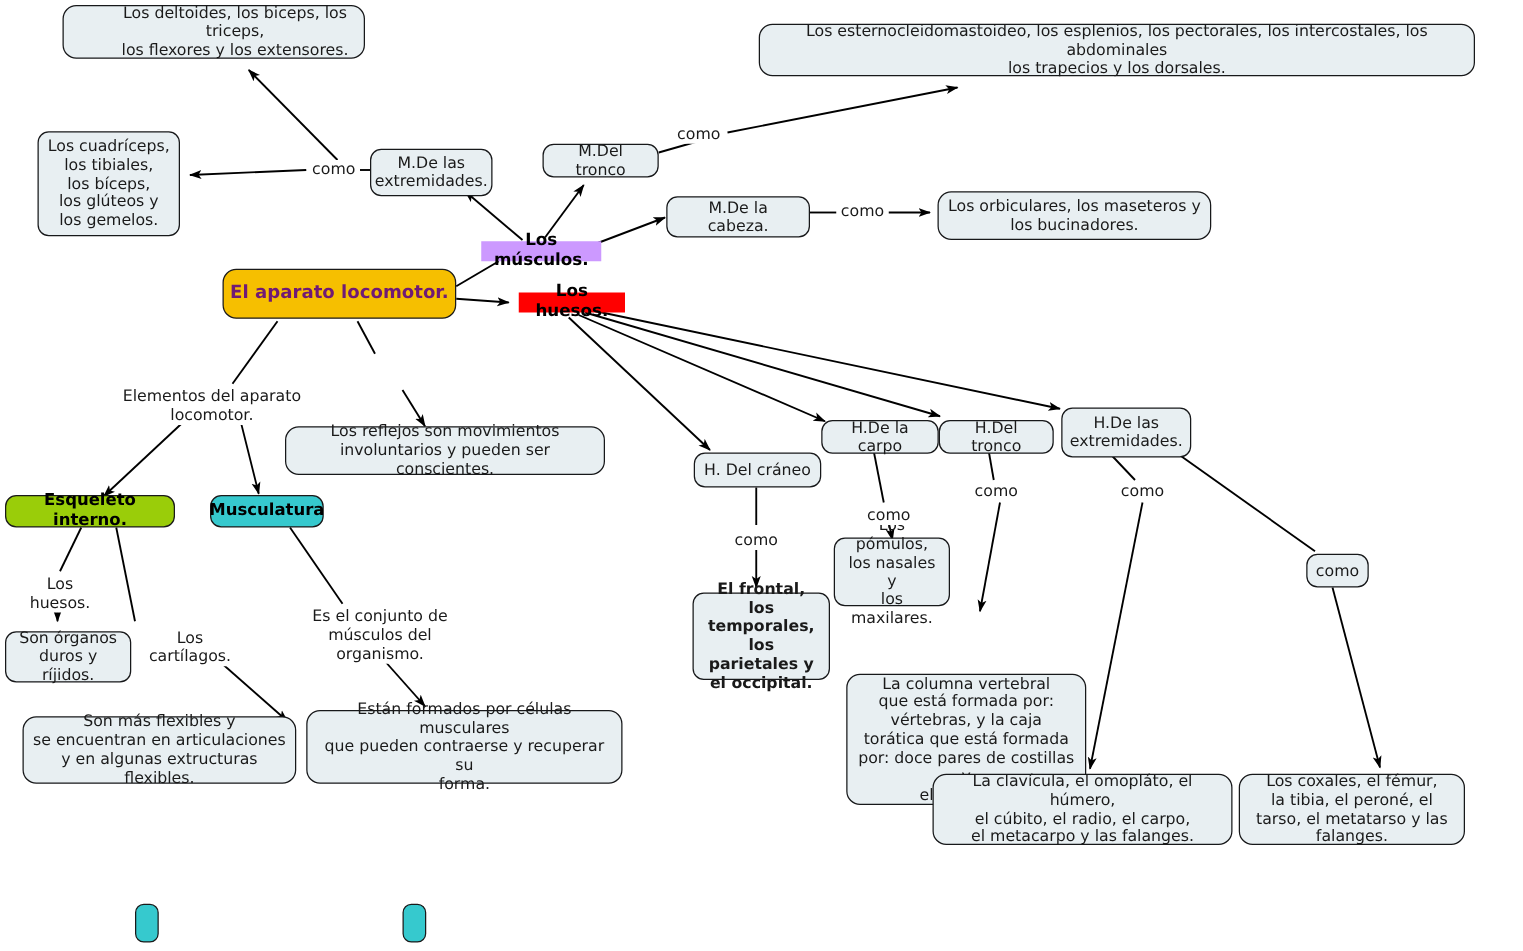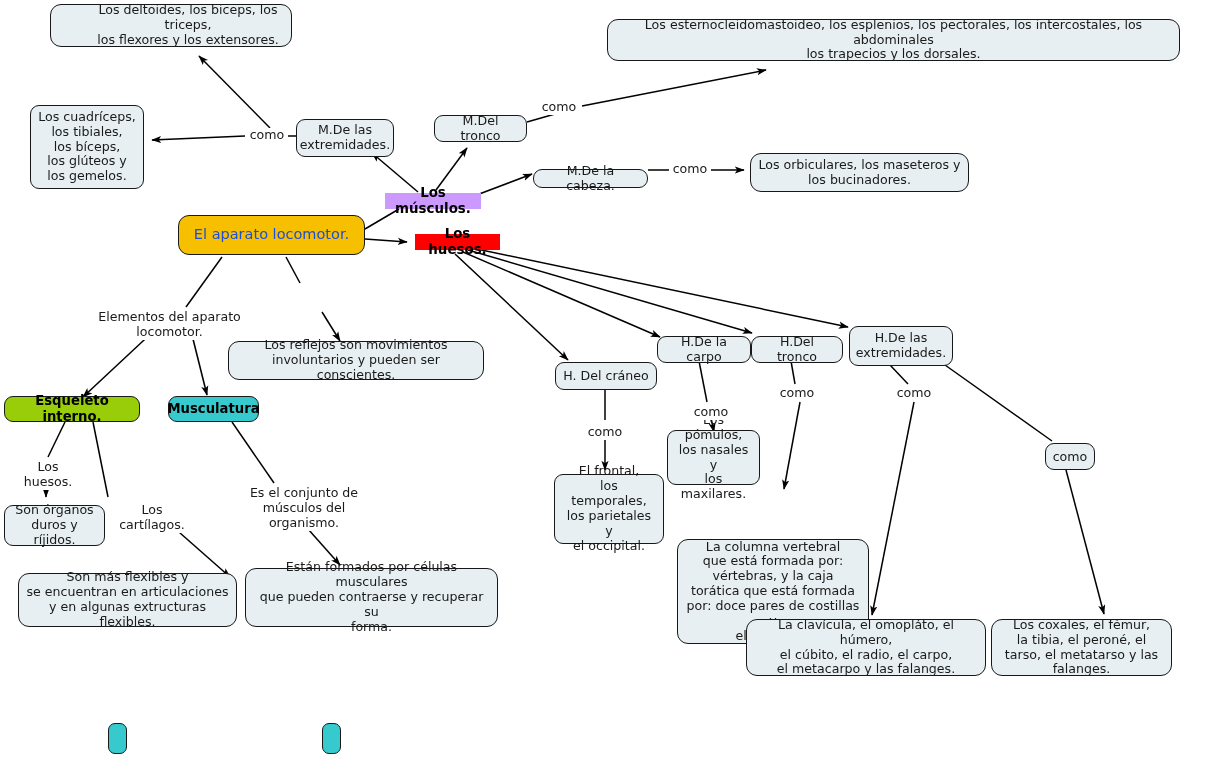--- a/index.html
+++ b/index.html
@@ -43,23 +43,23 @@
     color: #1a1a1a;
     font-size: 12.6px;
     padding: 3px 7px;
   }
   .n-wide { border-radius: 11px; }
   
   .n-main {
     background: #f6bf00;
     border: 1.6px solid #1a1a1a;
     border-radius: 11px;
-    font-weight: normal;
+    font-weight: bold;
     font-size: 14.5px;
-    color: #1d4ed8;
+    color: #701a75;
   }
   .n-green {
     background: #9acd09;
     border: 1.6px solid #1a1a1a;
     border-radius: 9px;
     font-weight: bold;
     font-size: 13.2px;
     color: #000;
   }
   .n-teal {
@@ -191,21 +191,21 @@
 los tibiales,
 los bíceps,
 los glúteos y
 los gemelos.</div>
 
   <div class="node n-plain" style="left:296px; top:119px; width:98px; height:38px;">M.De las
 extremidades.</div>
 
   <div class="node n-plain" style="left:434px; top:115px; width:93px; height:27px;">M.Del tronco</div>
 
-  <div class="node n-plain" style="left:533px; top:157px; width:115px; height:19px;margin-top:12px;">M.De la cabeza.</div>
+  <div class="node n-plain" style="left:533px; top:157px; width:115px; height:33px;">M.De la cabeza.</div>
 
   <div class="node n-plain n-wide" style="left:750px; top:153px; width:219px; height:39px;">Los orbiculares, los maseteros y
 los bucinadores.</div>
 
   <div class="node n-hl hl-purple" style="left:385px; top:193px; width:96px; height:16px;">Los músculos.</div>
 
   <div class="node n-main" style="left:178px; top:215px; width:187px; height:40px;">El aparato locomotor.</div>
 
   <div class="node n-hl hl-red" style="left:415px; top:234px; width:85px; height:16px;">Los huesos.</div>
 
@@ -233,21 +233,21 @@
 
   <div class="node n-plain" style="left:751px; top:336px; width:92px; height:27px;">H.Del tronco</div>
 
   <div class="node n-plain" style="left:849px; top:326px; width:104px; height:40px;">H.De las
 extremidades.</div>
 
   <div class="node n-plain" style="left:667px; top:430px; width:93px; height:55px;">Los pómulos,
 los nasales y
 los maxilares.</div>
 
-  <div class="node n-plain" style="left:554px; top:474px; width:110px; height:70px;">El frontal,
+  <div class="node n-plain" style="left:554px; top:474px; width:110px; height:70px;font-weight:bold;">El frontal,
 los temporales,
 los parietales y
 el occipital.</div>
 
   <div class="node n-plain n-wide" style="left:677px; top:491px; width:192px; height:105px;margin-top:48px;">La columna vertebral
 que está formada por:
 vértebras, y la caja
 torática que está formada
 por: doce pares de costillas y
 el esternón.</div>

